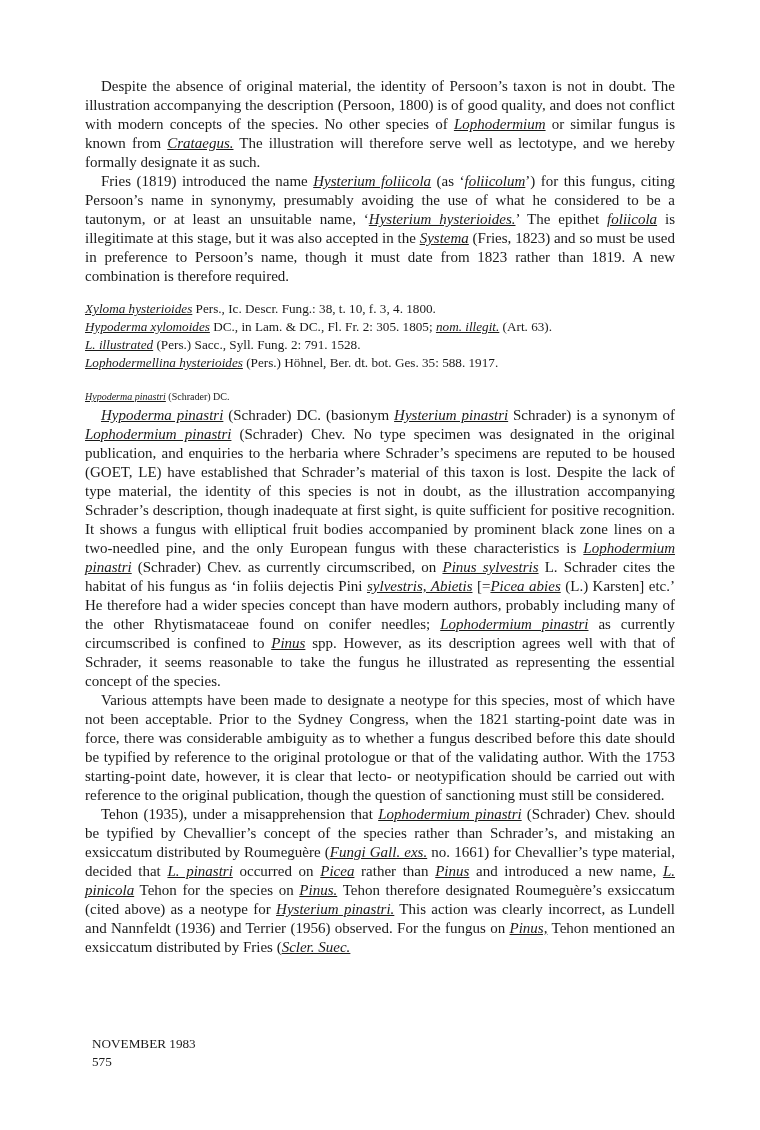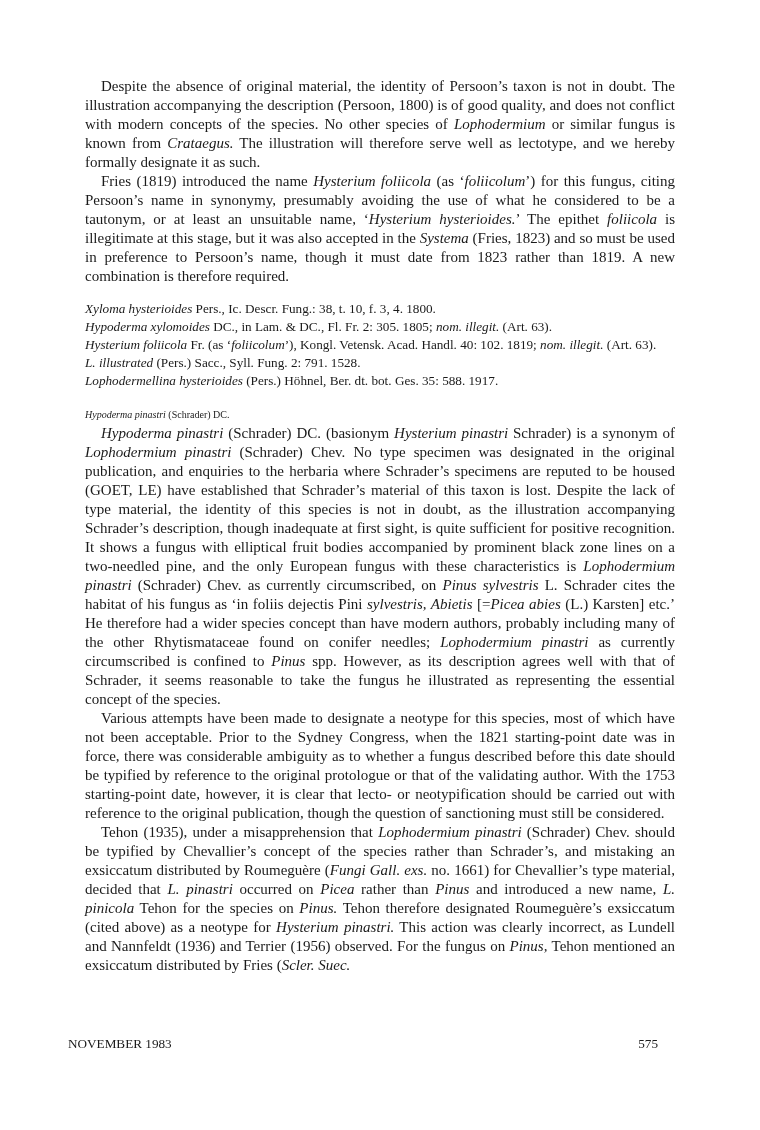--- a/index.html
+++ b/index.html
@@ -38,46 +38,46 @@
     text-align: justify;
     padding-left: 14px;
     text-indent: -14px;
   }
   h2.species-heading {
     margin: 15px 0 0 0;
     font-size: 10px;
     line-height: 19px;
     font-weight: normal;
   }
-  i { font-style: italic; }
+  i { font-style: italic; text-decoration: underline; }
   b { font-weight: bold; }
   .page-footer {
     position: absolute;
-    left: 68px;
+    left: 92px;
     top: 1035px;
     width: 590px;
     display: flex;
     justify-content: space-between;
     font-size: 13.2px;
     line-height: 18px;
+    flex-direction: column;
   }
 </style>
 </head>
 <body>
 
 <div class="page-column">
 
   <p class="body-para"><span>Despite the absence of original material, the identity of Persoon’s taxon is not in doubt. The illustration accompanying the description (Persoon, 1800) is of good quality, and does not conflict with modern concepts of the species. No other species of </span><i>Lophodermium</i><span> or similar fungus is known from </span><i>Crataegus.</i><span> The illustration will therefore serve well as lectotype, and we hereby formally designate it as such.</span></p>
 
   <p class="body-para"><span>Fries (1819) introduced the name </span><i>Hysterium foliicola</i><span> (as ‘</span><i>foliicolum</i><span>’) for this fungus, citing Persoon’s name in synonymy, presumably avoiding the use of what he considered to be a tautonym, or at least an unsuitable name, ‘</span><i>Hysterium hysterioides.</i><span>’ The epithet </span><i>foliicola</i><span> is illegitimate at this stage, but it was also accepted in the </span><i>Systema</i><span> (Fries, 1823) and so must be used in preference to Persoon’s name, though it must date from 1823 rather than 1819. A new combination is therefore required.</span></p>
 
   <section class="synonymy-block">
     <p><i>Xyloma hysterioides</i><span> Pers., Ic. Descr. Fung.: 38, t. 10, f. 3, 4. 1800.</span></p>
     <p><i>Hypoderma xylomoides</i><span> DC., in Lam. &amp; DC., Fl. Fr. 2: 305. 1805; </span><i>nom. illegit.</i><span> (Art. 63).</span></p>
-    <p><i>Hysterium foliicola</i><span> Fr. (as ‘</span><i>foliicolum</i><span>’), Kongl. Vetensk. Acad. Handl. 40: 102. 1819; </span><i>nom. illegit.</i><span> (Art. 63).</span></p>
     <p><i>L. illustrated</i><span> (Pers.) Sacc., Syll. Fung. 2: 791. 1528.</span></p>
     <p><i>Lophodermellina hysterioides</i><span> (Pers.) Höhnel, Ber. dt. bot. Ges. 35: 588. 1917.</span></p>
   </section>
 
   <h2 class="species-heading"><i>Hypoderma pinastri</i><span> (Schrader) DC.</span></h2>
 
   <p class="body-para"><i>Hypoderma pinastri</i><span> (Schrader) DC. (basionym </span><i>Hysterium pinastri</i><span> Schrader) is a synonym of </span><i>Lophodermium pinastri</i><span> (Schrader) Chev. No type specimen was designated in the original publication, and enquiries to the herbaria where Schrader’s specimens are reputed to be housed (GOET, LE) have established that Schrader’s material of this taxon is lost. Despite the lack of type material, the identity of this species is not in doubt, as the illustration accompanying Schrader’s description, though inadequate at first sight, is quite sufficient for positive recognition. It shows a fungus with elliptical fruit bodies accompanied by prominent black zone lines on a two-needled pine, and the only European fungus with these characteristics is </span><i>Lophodermium pinastri</i><span> (Schrader) Chev. as currently circumscribed, on </span><i>Pinus sylvestris</i><span> L. Schrader cites the habitat of his fungus as ‘in foliis dejectis Pini </span><i>sylvestris, Abietis</i><span> [=</span><i>Picea abies</i><span> (L.) Karsten] etc.’ He therefore had a wider species concept than have modern authors, probably including many of the other Rhytismataceae found on conifer needles; </span><i>Lophodermium pinastri</i><span> as currently circumscribed is confined to </span><i>Pinus</i><span> spp. However, as its description agrees well with that of Schrader, it seems reasonable to take the fungus he illustrated as representing the essential concept of the species.</span></p>
 
   <p class="body-para"><span>Various attempts have been made to designate a neotype for this species, most of which have not been acceptable. Prior to the Sydney Congress, when the 1821 starting-point date was in force, there was considerable ambiguity as to whether a fungus described before this date should be typified by reference to the original protologue or that of the validating author. With the 1753 starting-point date, however, it is clear that lecto- or neotypification should be carried out with reference to the original publication, though the question of sanctioning must still be considered.</span></p>
 

